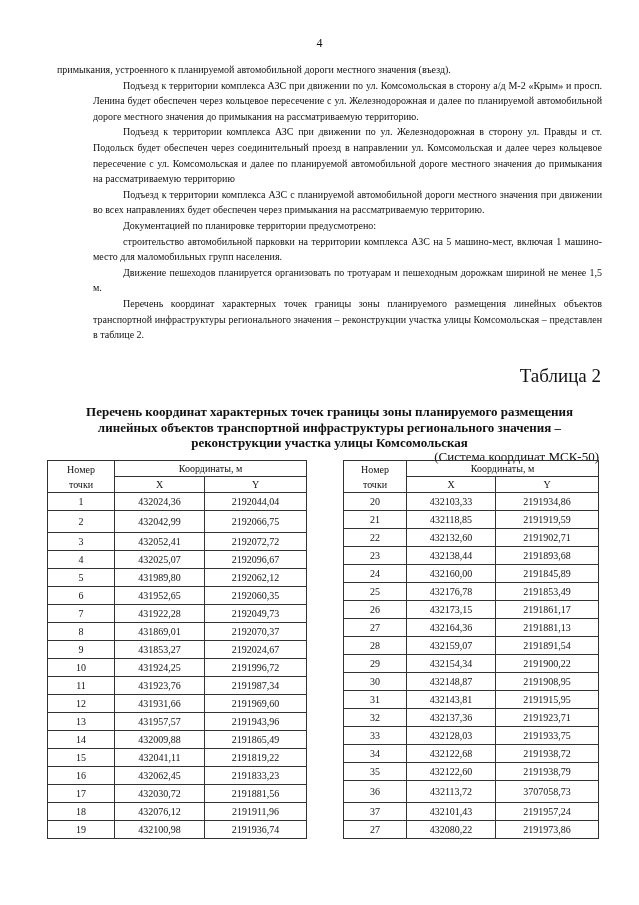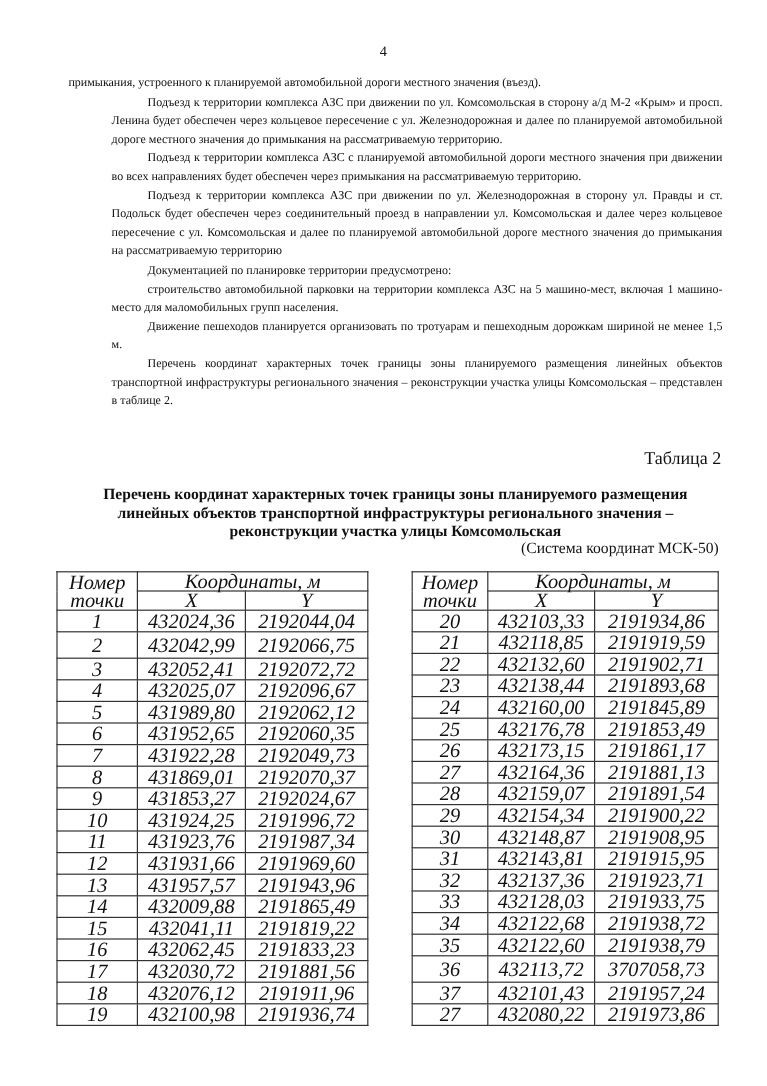--- a/index.html
+++ b/index.html
@@ -12,34 +12,33 @@
       position: absolute; top: 36px; left: 0; width: 639px;
       text-align: center; font-size: 12px;
     }
     .body-text {
       position: absolute; left: 57px; width: 545px; top: 62px;
       font-size: 10px; line-height: 15.6px; text-align: justify;
     }
     .body-text p { margin: 0; }
     .body-text p.indent { text-indent: 30px; margin-left: 36px; }
     .table-label {
-      position: absolute; top: 375px; right: 38px; font-size: 15px;
+      position: absolute; top: 365px; right: 38px; font-size: 19px;
     }
     .table-title {
       position: absolute; top: 404px; left: 57px; width: 545px;
       text-align: center; font-weight: bold; font-size: 13px; line-height: 15.5px;
     }
     .coord-system {
       position: absolute; top: 449px; right: 40px; font-size: 13px; margin-left: 14px;
     }
     table.coords {
-      position: absolute; top: 476px;
+      position: absolute; top: 460px;
       border-collapse: collapse;
-      font-size: 17px;
-      font-style: italic;
+      font-size: 10px;
     }
     table.coords td, table.coords th {
       border: 1px solid #333;
       text-align: center; padding: 0;
       font-weight: normal; height: 17px; line-height: 15px;
     }
     table.coords th { height: 15px; }
     table.coords tr.tall td { height: 21px; }
     #table-left { left: 47px; }
     #table-right { left: 343px; }
@@ -47,22 +46,22 @@
     #table-right col.c1 { width: 63px; } #table-right col.c2 { width: 89px; } #table-right col.c3 { width: 103px; }
   </style>
 </head>
 <body>
 
 <div class="page-num">4</div>
 
 <div class="body-text">
   <p>примыкания, устроенного к планируемой автомобильной дороги местного значения (въезд).</p>
   <p class="indent">Подъезд к территории комплекса АЗС при движении по ул. Комсомольская в сторону а/д М-2 «Крым» и просп. Ленина будет обеспечен через кольцевое пересечение с ул. Железнодорожная и далее по планируемой автомобильной дороге местного значения до примыкания на рассматриваемую территорию.</p>
+  <p class="indent">Подъезд к территории комплекса АЗС при движении по ул. Железнодорожная в сторону ул. Правды и ст. Подольск будет обеспечен через соединительный проезд в направлении ул. Комсомольская и далее через кольцевое пересечение с ул. Комсомольская и далее по планируемой автомобильной дороге местного значения до примыкания на рассматриваемую территорию</p>
   <p class="indent">Подъезд к территории комплекса АЗС с планируемой автомобильной дороги местного значения при движении во всех направлениях будет обеспечен через примыкания на рассматриваемую территорию.</p>
-  <p class="indent">Подъезд к территории комплекса АЗС при движении по ул. Железнодорожная в сторону ул. Правды и ст. Подольск будет обеспечен через соединительный проезд в направлении ул. Комсомольская и далее через кольцевое пересечение с ул. Комсомольская и далее по планируемой автомобильной дороге местного значения до примыкания на рассматриваемую территорию</p>
   <p class="indent">Документацией по планировке территории предусмотрено:</p>
   <p class="indent">строительство автомобильной парковки на территории комплекса АЗС на 5 машино-мест, включая 1 машино-место для маломобильных групп населения.</p>
   <p class="indent">Движение пешеходов планируется организовать по тротуарам и пешеходным дорожкам шириной не менее 1,5 м.</p>
   <p class="indent">Перечень координат характерных точек границы зоны планируемого размещения линейных объектов транспортной инфраструктуры регионального значения – реконструкции участка улицы Комсомольская – представлен в таблице 2.</p>
 </div>
 
 <div class="table-label">Таблица 2</div>
 
 <div class="table-title">
   <div>Перечень координат характерных точек границы зоны планируемого размещения</div>

